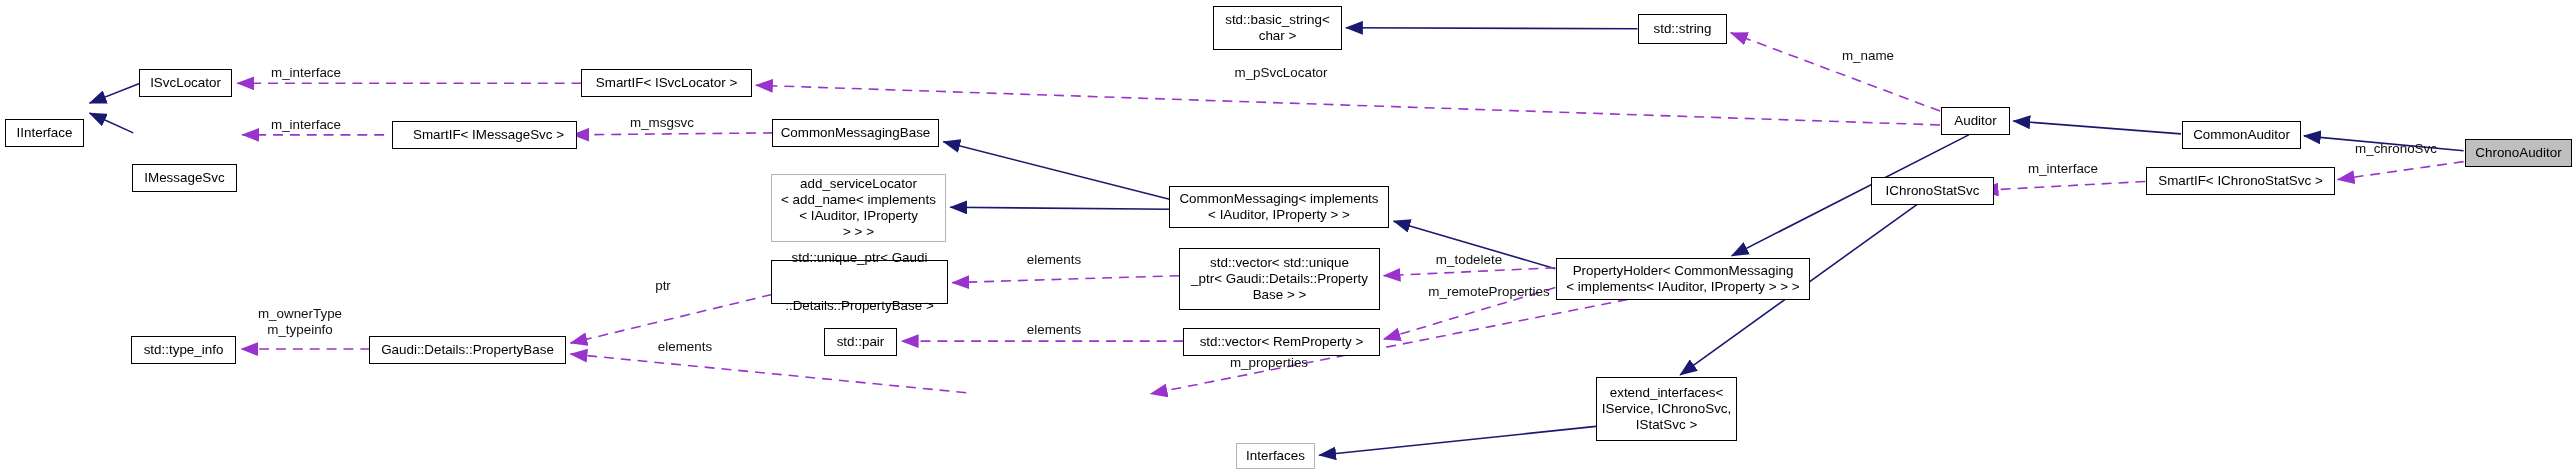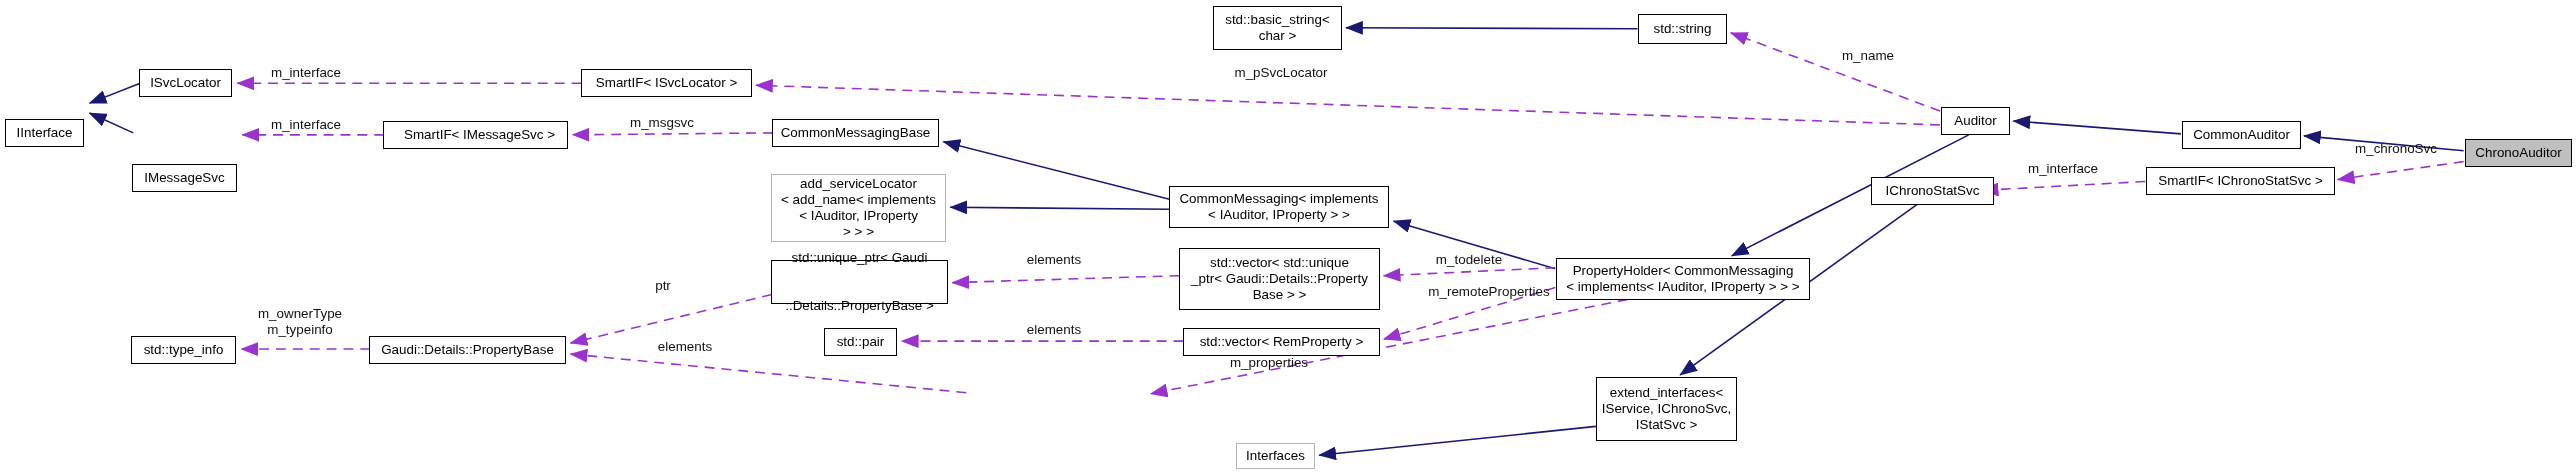--- a/index.html
+++ b/index.html
@@ -137,21 +137,21 @@
     </div>
     <div class="node normal" style="left: 139px; top: 69px; width: 93px; height: 28px;">
       <div>ISvcLocator</div>
     </div>
     <div class="node normal" style="left: 132px; top: 121px; width: 105px; height: 28px; margin-top: 43px;">
       <div>IMessageSvc</div>
     </div>
     <div class="node normal" style="left: 581px; top: 69px; width: 171px; height: 28px;">
       <div>SmartIF&lt; ISvcLocator &gt;</div>
     </div>
-    <div class="node normal" style="left: 383px; top: 121px; width: 185px; height: 28px; padding-left: 8px;">
+    <div class="node normal" style="left: 392px; top: 121px; width: 185px; height: 28px; padding-left: 8px;">
       <div>SmartIF&lt; IMessageSvc &gt;</div>
     </div>
     <div class="node normal" style="left: 772px; top: 119px; width: 167px; height: 28px;">
       <div>CommonMessagingBase</div>
     </div>
     <div class="node muted" style="left: 771px; top: 174px; width: 175px; height: 68px;">
       <div>add_serviceLocator</div>
       <div>&lt; add_name&lt; implements</div>
       <div>&lt; IAuditor, IProperty</div>
       <div>&gt; &gt; &gt;</div>

